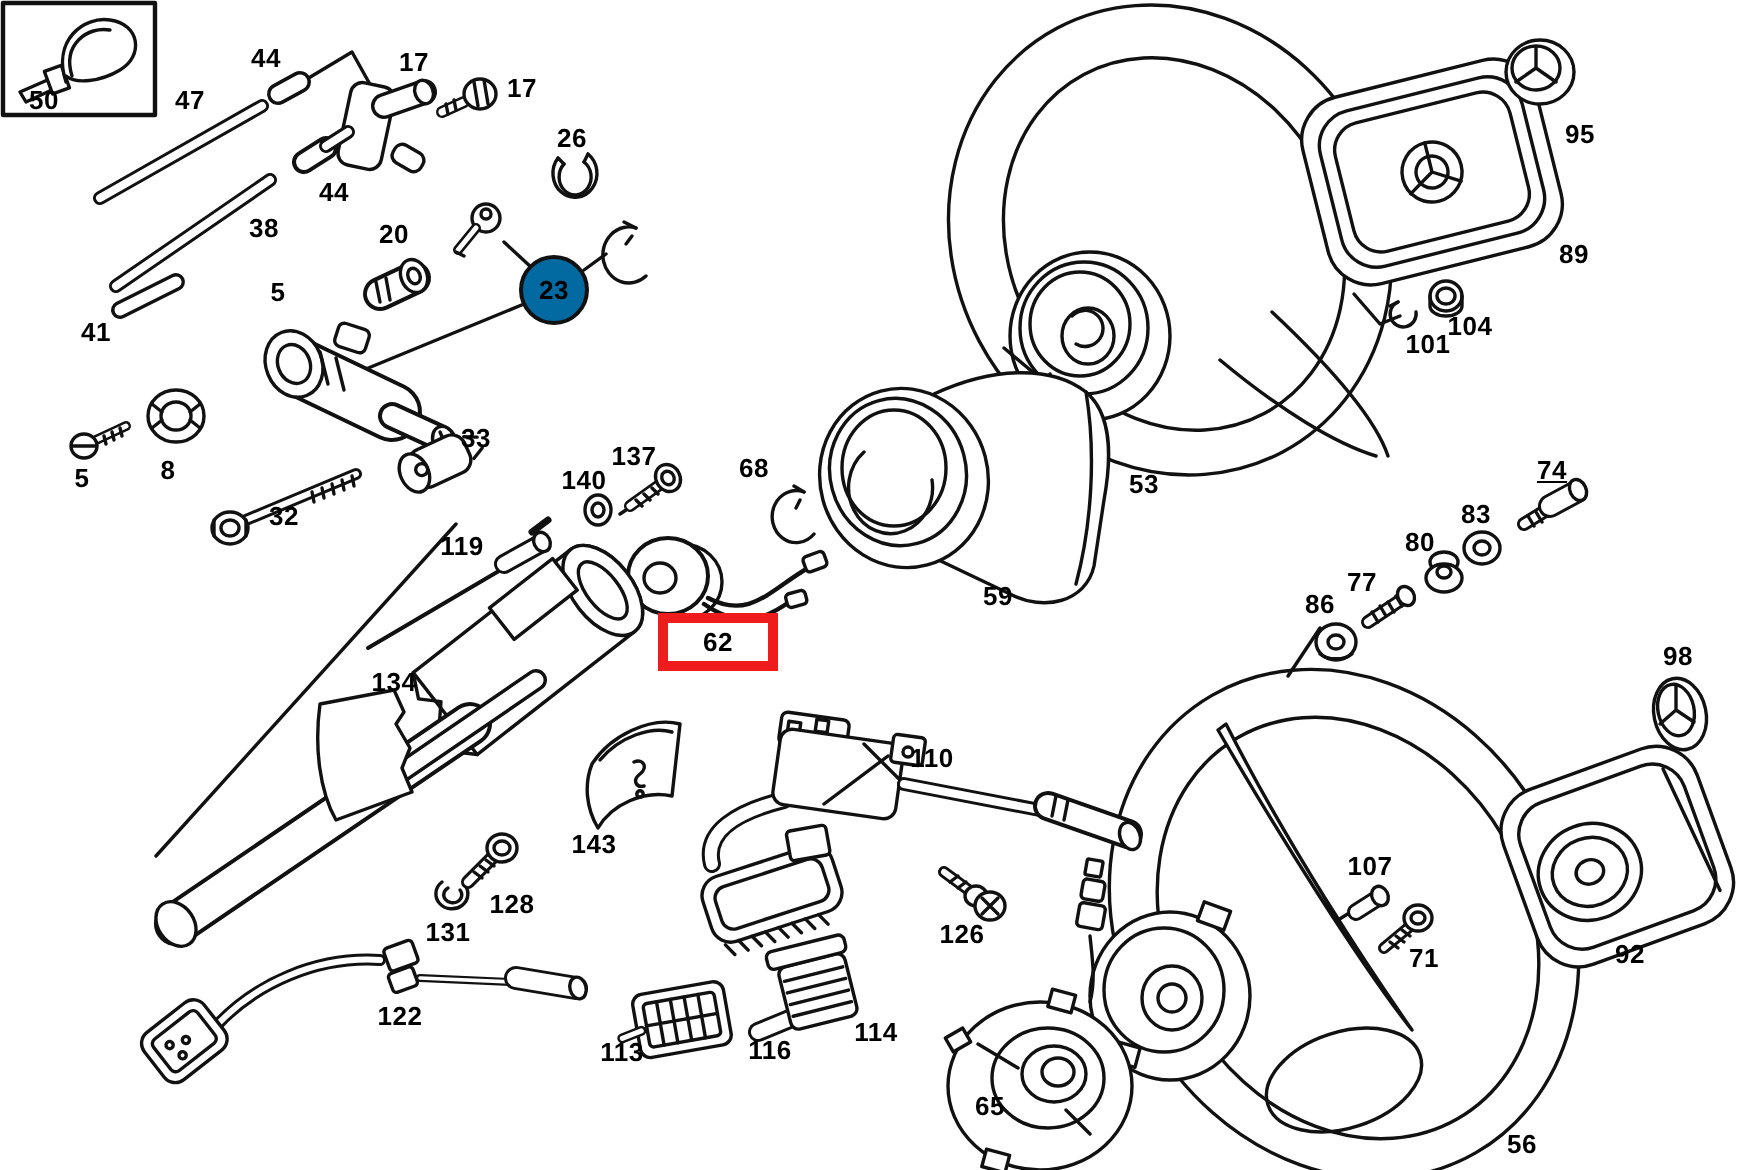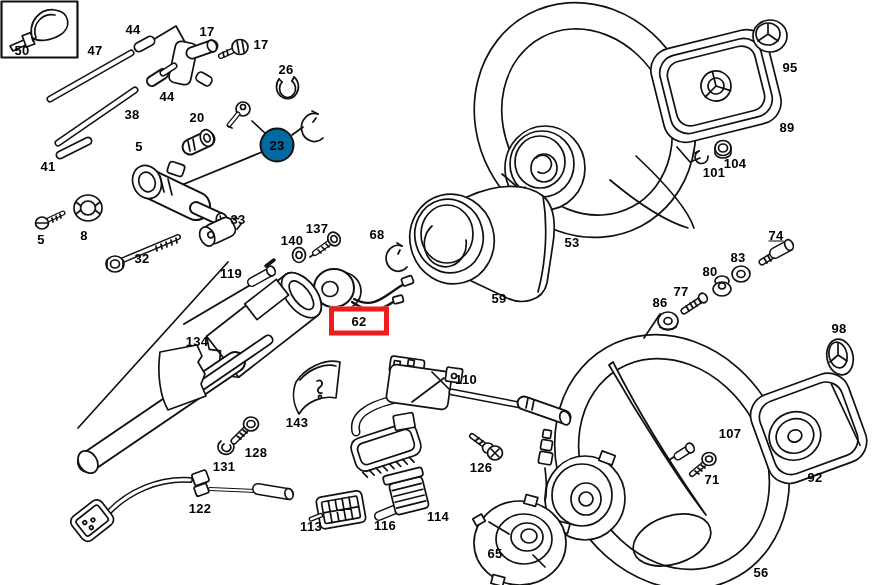--- a/index.html
+++ b/index.html
@@ -446,18 +446,18 @@
       <div class="part-label" style="left: 466px; top: 379px;">110</div>
       <div class="part-label" style="left: 297px; top: 422px;">143</div>
       <div class="part-label" style="left: 256px; top: 452px;">128</div>
       <div class="part-label" style="left: 224px; top: 466px;">131</div>
       <div class="part-label" style="left: 200px; top: 508px;">122</div>
       <div class="part-label" style="left: 311px; top: 526px;">113</div>
       <div class="part-label" style="left: 385px; top: 525px;">116</div>
       <div class="part-label" style="left: 438px; top: 516px;">114</div>
       <div class="part-label" style="left: 481px; top: 467px;">126</div>
       <div class="part-label" style="left: 495px; top: 553px;">65</div>
-      <div class="part-label" style="left: 685px; top: 433px; margin-left: 45px;">107</div>
+      <div class="part-label" style="left: 685px; top: 433px;">107</div>
       <div class="part-label" style="left: 712px; top: 479px;">71</div>
       <div class="part-label" style="left: 815px; top: 477px;">92</div>
       <div class="part-label" style="left: 761px; top: 572px;">56</div>
     </div>
 </div>
 
 </body></html>

